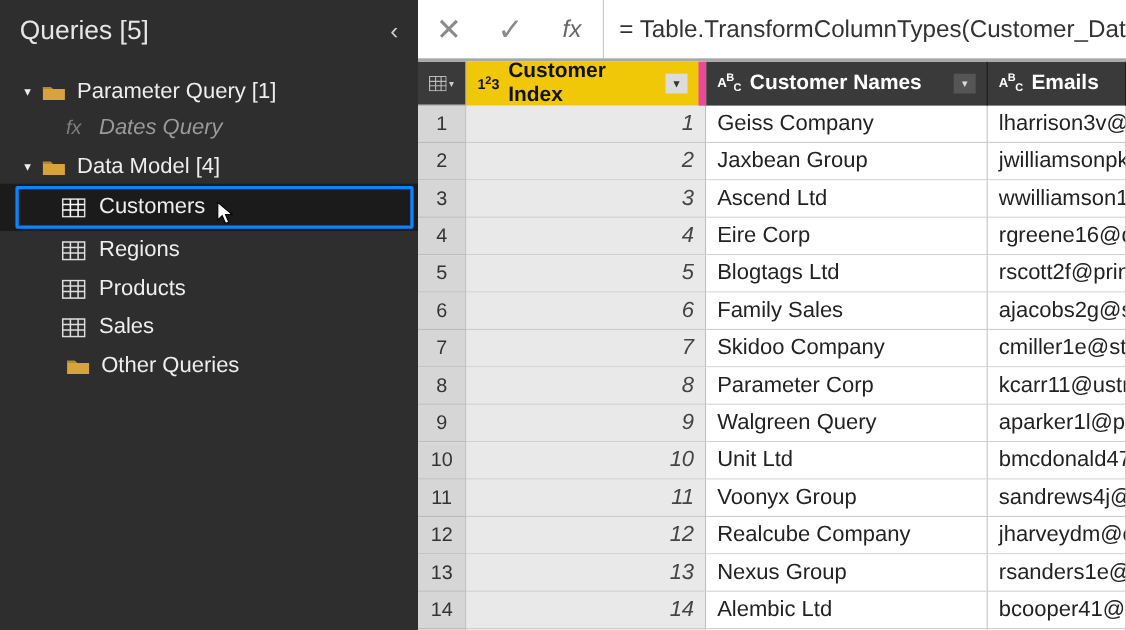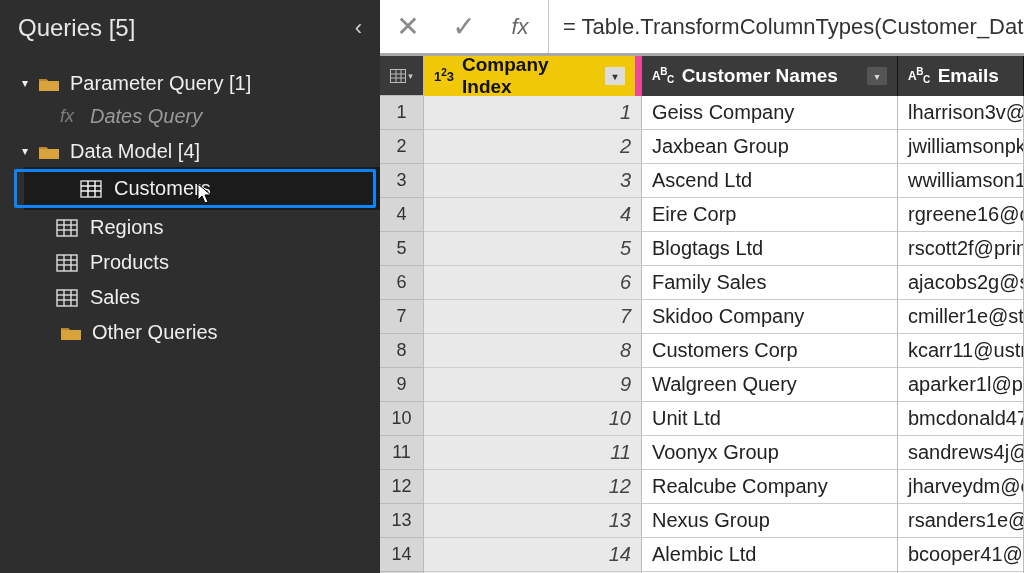--- a/index.html
+++ b/index.html
@@ -13,21 +13,21 @@
   .chev-left { font-size: 22px; color: #d0d0d0; }
   .tree { padding: 6px 0 0 0; }
   .tree-group { padding: 6px 0 4px 22px; display: flex; align-items: center; gap: 10px; font-size: 20px; color: #eee; }
   .tree-group .tri { font-size: 12px; color: #eee; transform: translateY(-1px); }
   .folder-ic { width: 22px; height: 16px; position: relative; }
   .folder-ic svg { display: block; }
   .tree-leaf { padding: 6px 0 6px 56px; display: flex; align-items: center; gap: 12px; font-size: 20px; color: #eee; }
   .leaf-muted { color: #9a9a9a; font-style: italic; }
   .fx-ic { font-style: italic; font-size: 18px; color: #7e7e7e; width: 22px; text-align: center; }
   .table-ic { width: 22px; height: 18px; }
-  .sel-wrap { position: relative; padding-left: 24px; }
+  .sel-wrap { position: relative; }
   .sel-box { position: absolute; left: 14px; right: 4px; top: 2px; bottom: 2px; border: 3px solid #0a84ff; border-radius: 2px; pointer-events: none; }
   .sel-bg { background: #1b1b1b; }
   .cursor { position: absolute; width: 18px; height: 22px; pointer-events: none; }
 
   
   .main { flex: 1; display: flex; flex-direction: column; min-width: 0; }
 
   .fbar { display: flex; align-items: stretch; height: 56px; border-bottom: 3px solid #a8a8a8; }
   .fbar .ctl { width: 56px; display: flex; align-items: center; justify-content: center; color: #8a8a8a; font-size: 28px; }
   .fbar .fx { font-style: italic; font-size: 22px; color: #666; }
@@ -188,21 +188,21 @@
               <rect x="0.5" y="0.5" width="15" height="13" fill="none" stroke="#bbb"></rect>
               <line x1="0" y1="5" x2="16" y2="5" stroke="#bbb"></line>
               <line x1="0" y1="9" x2="16" y2="9" stroke="#bbb"></line>
               <line x1="6" y1="0" x2="6" y2="14" stroke="#bbb"></line>
               <line x1="11" y1="0" x2="11" y2="14" stroke="#bbb"></line>
             </svg>
           <span style="font-size:9px;color:#ccc;margin-left:2px;">▾</span>
         </div>
         <div class="hc first col-idx">
           <span class="type-ic">1<sup>2</sup>3</span>
-          <span class="hcap">Company Index</span>
+          <span class="hcap">Customer Index</span>
           <span class="hdrop">▾</span>
         </div>
         <div class="hc col-name">
           <span class="type-abc">A<sup>B</sup><sub>C</sub></span>
           <span class="hcap">Customer Names</span>
           <span class="hdrop" style="background:#555;color:#ddd">▾</span>
         </div>
         <div class="hc col-email">
           <span class="type-abc">A<sup>B</sup><sub>C</sub></span>
           <span class="hcap">Emails</span>
@@ -248,21 +248,21 @@
           </div>
           <div class="grow">
             <div class="rc">7</div>
             <div class="c idx col-idx">7</div>
             <div class="c col-name">Skidoo Company</div>
             <div class="c email col-email">cmiller1e@statco</div>
           </div>
           <div class="grow">
             <div class="rc">8</div>
             <div class="c idx col-idx">8</div>
-            <div class="c col-name">Customers Corp</div>
+            <div class="c col-name">Parameter Corp</div>
             <div class="c email col-email">kcarr11@ustream</div>
           </div>
           <div class="grow">
             <div class="rc">9</div>
             <div class="c idx col-idx">9</div>
             <div class="c col-name">Walgreen Query</div>
             <div class="c email col-email">aparker1l@pcwo</div>
           </div>
           <div class="grow">
             <div class="rc">10</div>

